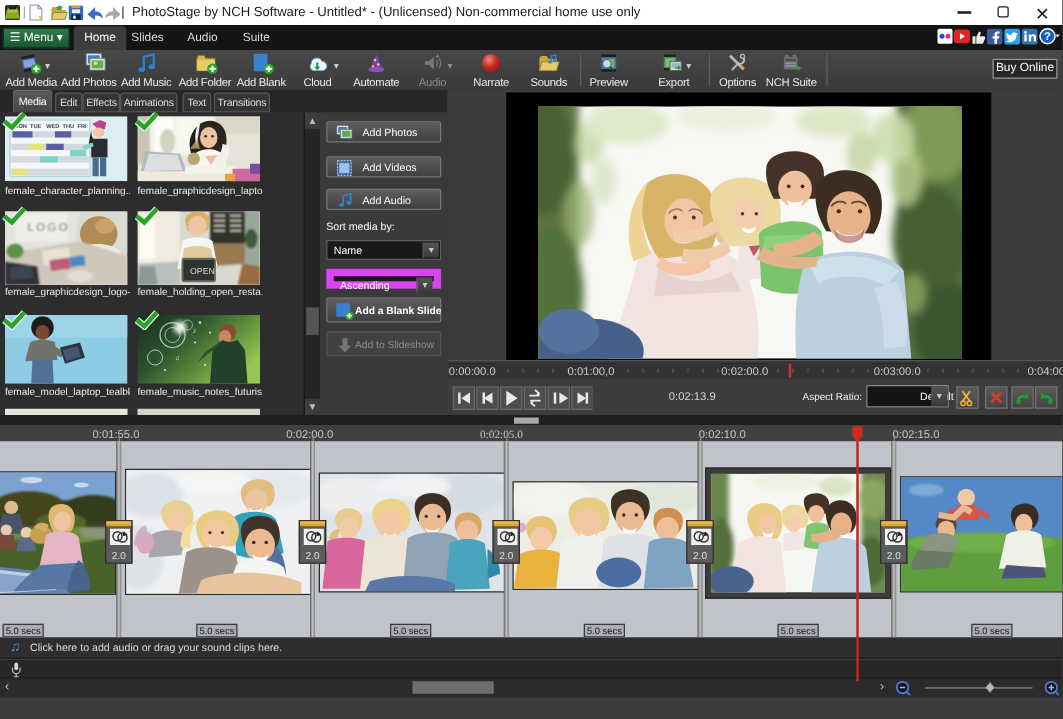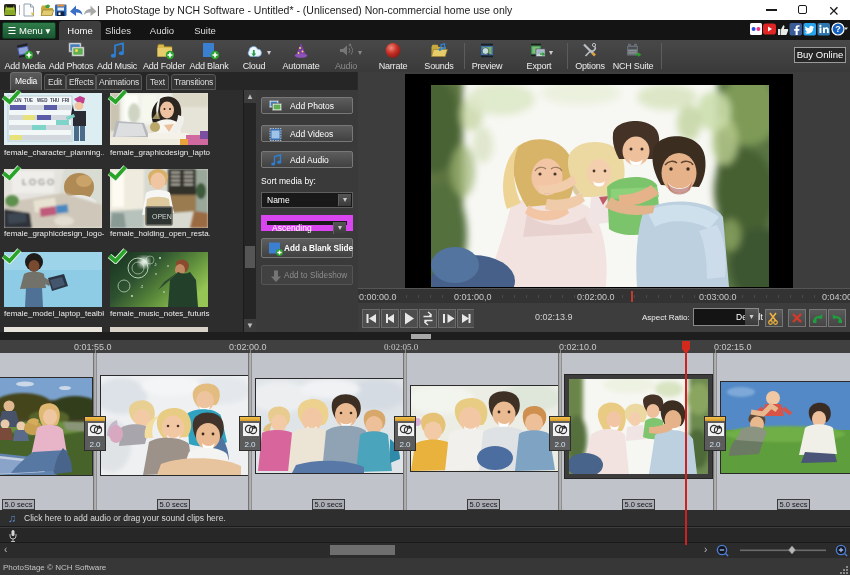--- a/index.html
+++ b/index.html
@@ -1023,31 +1023,18 @@
       <path d="M11.5 10.5l2.6 2.6" stroke="#4d7fd4" stroke-width="1.4"></path>
       <rect x="26" y="6.5" width="86" height="1.6" fill="#6b6b6b"></rect>
       <path d="M78 3l3.4 4-3.4 4-3.4-4z" fill="#b8b8b8" stroke="#888" stroke-width="0.6"></path>
       <circle cx="127" cy="7" r="4.6" fill="#14141c" stroke="#4d7fd4" stroke-width="1.4"></circle>
       <path d="M124.8 7h4.4M127 4.8v4.4" stroke="#9db8e8" stroke-width="1.3"></path>
       <path d="M130.5 10.5l2.6 2.6" stroke="#4d7fd4" stroke-width="1.4"></path>
     </svg>
   </span>
 </div>
 
-<div class="abs" style="left:0;top:558px;width:850px;height:17px;background:#373737;color:#c4c4c4;font-size:8px;">
-  <span class="abs" style="left:3px;top:5px;">PhotoStage © NCH Software</span>
-  <svg class="abs" style="left:840px;top:8px;" width="8" height="8">
-        <g fill="#8a8a8a">
-          <rect x="6" y="0" width="2" height="2"></rect>
-          <rect x="6" y="3" width="2" height="2"></rect>
-          <rect x="3" y="3" width="2" height="2"></rect>
-          <rect x="6" y="6" width="2" height="2"></rect>
-          <rect x="3" y="6" width="2" height="2"></rect>
-          <rect x="0" y="6" width="2" height="2"></rect>
-        </g>
-      </svg>
-</div>
 
 <div class="abs" style="left:685px;top:341px;width:2px;height:204px;background:#cc2222;z-index:50;"></div>
 <div class="abs" style="left:682px;top:341px;width:8px;height:8px;background:#d42a1e;z-index:51;"></div>
 <div class="abs" style="left:682px;top:349px;width:0;height:0;border-left:4px solid transparent;border-right:4px solid transparent;border-top:5px solid #d42a1e;z-index:51;"></div>
 
 </div>
 
 </body></html>

